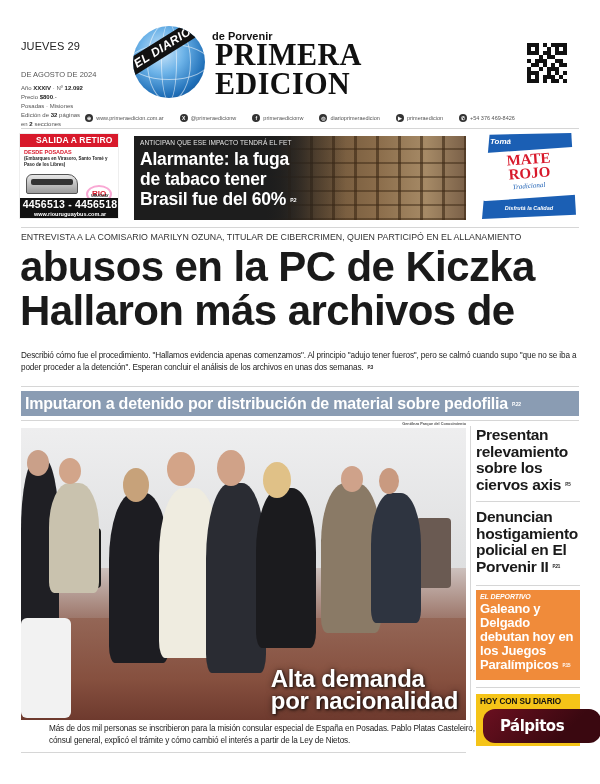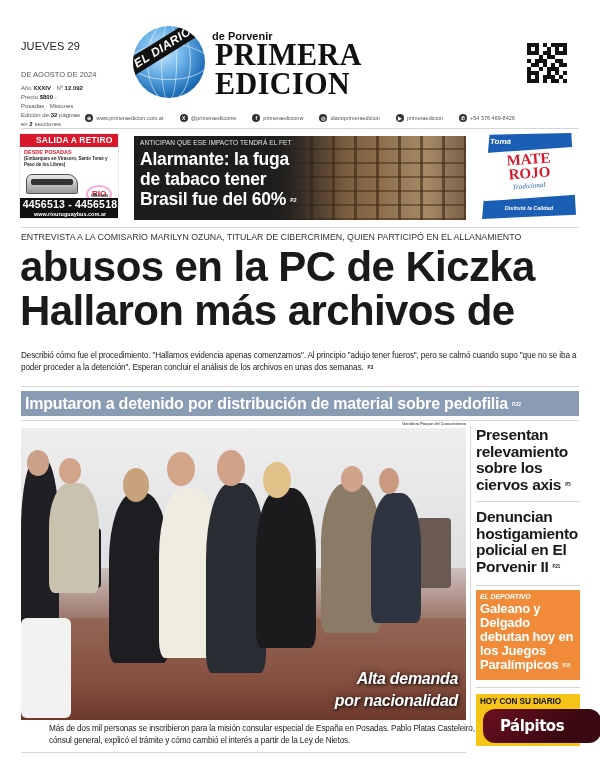--- a/index.html
+++ b/index.html
@@ -93,22 +93,22 @@
 
   
   .photo-credit { position: absolute; left: 370px; top: 422px; width: 96px; text-align: right; font-size: 3.8px; font-weight: bold; color: #555; }
   .photo { position: absolute; left: 21px; top: 428px; width: 445px; height: 292px; overflow: hidden;
     background: linear-gradient(180deg, #e9e9ea 0%, #e3e3e4 40%, #8a5a4a 72%, #7a4436 100%); }
   .photo-wall { position: absolute; left: 0; top: 0; width: 445px; height: 140px; background: linear-gradient(180deg, #eeeeef, #dedfe0); }
   .photo-floor { position: absolute; left: 0; top: 190px; width: 445px; height: 102px; background: linear-gradient(180deg, #946656 0%, #86503f 60%, #6e3a2e 100%); }
   .person { position: absolute; border-radius: 40% 40% 10% 10%; }
   .head { position: absolute; border-radius: 50%; }
   .chair { position: absolute; background: #1a1a1a; border-radius: 4px; }
-  .photo-overlay { position: absolute; right: 8px; bottom: 8px; text-align: right; color: #fff; font-weight: bold; font-size: 16px; line-height: 22px;
-    text-shadow: 1px 1px 3px rgba(0,0,0,0.8), 0 0 6px rgba(0,0,0,0.5); letter-spacing: -0.3px; font-style: italic; }
+  .photo-overlay { position: absolute; right: 8px; bottom: 8px; color: #fff; font-weight: bold; font-size: 24px; line-height: 22px;
+    text-shadow: 1px 1px 3px rgba(0,0,0,0.8), 0 0 6px rgba(0,0,0,0.5); letter-spacing: -0.3px; }
   .caption { position: absolute; left: 21px; top: 723px; width: 445px; font-size: 8.2px; line-height: 12px; color: #222; letter-spacing: -0.15px; margin-left: 28px; }
   .caption .page-ref { font-size: 4.5px; float: right; margin-top: 3px; }
   .rule-5 { position: absolute; left: 21px; top: 752px; width: 445px; height: 1px; background: #d6d6d6; }
 
   .col-divider { position: absolute; left: 470px; top: 426px; width: 1px; height: 300px; background: #d6d6d6; }
 
   
   .side-story { position: absolute; left: 476px; width: 106px; font-weight: bold; font-size: 15.5px; line-height: 16.5px; color: #1a1a1a; letter-spacing: -0.3px; }
   .side-story .page-ref { font-size: 4.5px; }
   .side-1 { top: 427px; }

